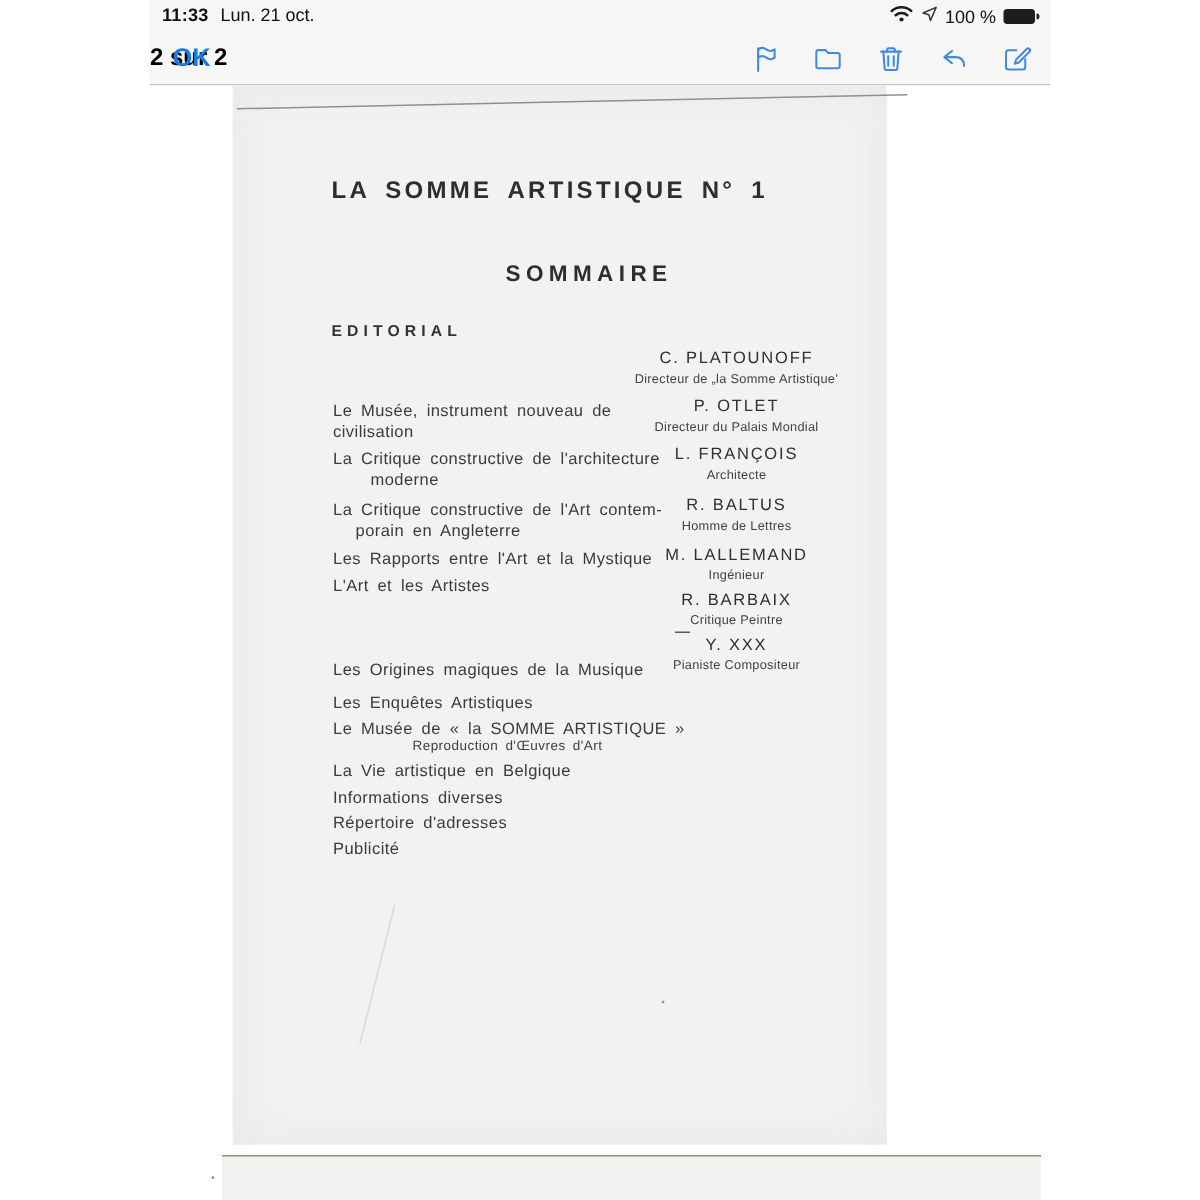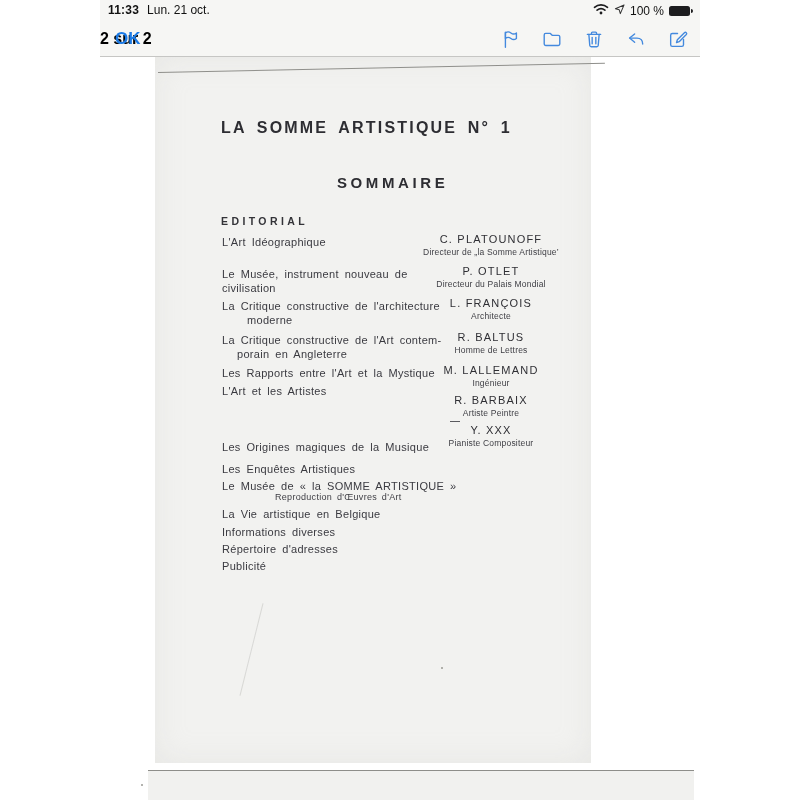--- a/index.html
+++ b/index.html
@@ -132,23 +132,20 @@
 
     <div class="page">
       <div class="scanline-top"></div>
       <div class="crease"></div>
       <div class="speck" style="left:286px; top:610px;"></div>
 
       <div class="doc-title">LA SOMME ARTISTIQUE N° 1</div>
       <div class="doc-sommaire">SOMMAIRE</div>
       <div class="doc-editorial">EDITORIAL</div>
 
-      <div class="doc-entry" style="top:179px">
-        <span class="l1">L'Art Idéographique</span>
-      </div>
       <div class="doc-entry" style="top:211px">
         <span class="l1">Le Musée, instrument nouveau de civilisation</span>
       </div>
       <div class="doc-entry ind25" style="top:243px">
         <span class="l1">La Critique constructive de l'architecture</span>
         <span class="l2">moderne</span>
       </div>
       <div class="doc-entry ind15" style="top:277px">
         <span class="l1">La Critique constructive de l'Art contem-</span>
         <span class="l2">porain en Angleterre</span>
@@ -179,21 +176,21 @@
         <div class="name">R. BALTUS</div>
         <div class="role">Homme de Lettres</div>
       </div>
       <div class="doc-author" style="top:307px">
         <div class="name">M. LALLEMAND</div>
         <div class="role">Ingénieur</div>
       </div>
       <div class="artifact-line"></div>
       <div class="doc-author" style="top:337px">
         <div class="name">R. BARBAIX</div>
-        <div class="role">Artiste Peintre</div>
+        <div class="role">Critique Peintre</div>
       </div>
       <div class="doc-author" style="top:367px">
         <div class="name">Y. XXX</div>
         <div class="role">Pianiste Compositeur</div>
       </div>
 
       <div class="doc-item" style="top:406px">Les Enquêtes Artistiques</div>
       <div class="doc-item" style="top:423px">Le Musée de « la SOMME ARTISTIQUE »</div>
       <div class="doc-item-sub" style="top:435px">Reproduction d'Œuvres d'Art</div>
       <div class="doc-item" style="top:451px">La Vie artistique en Belgique</div>

